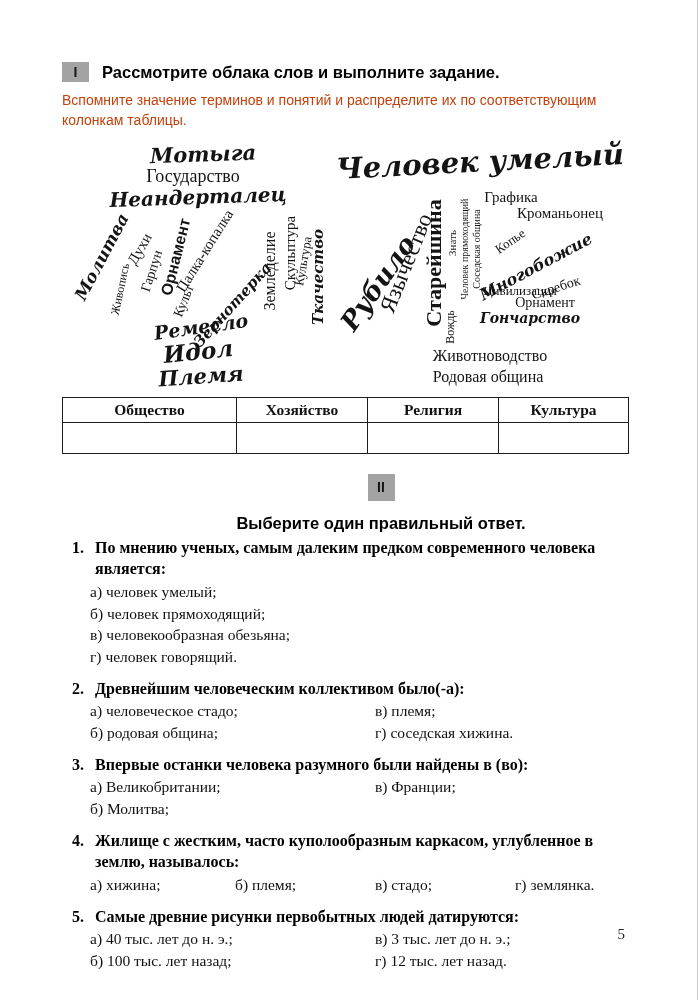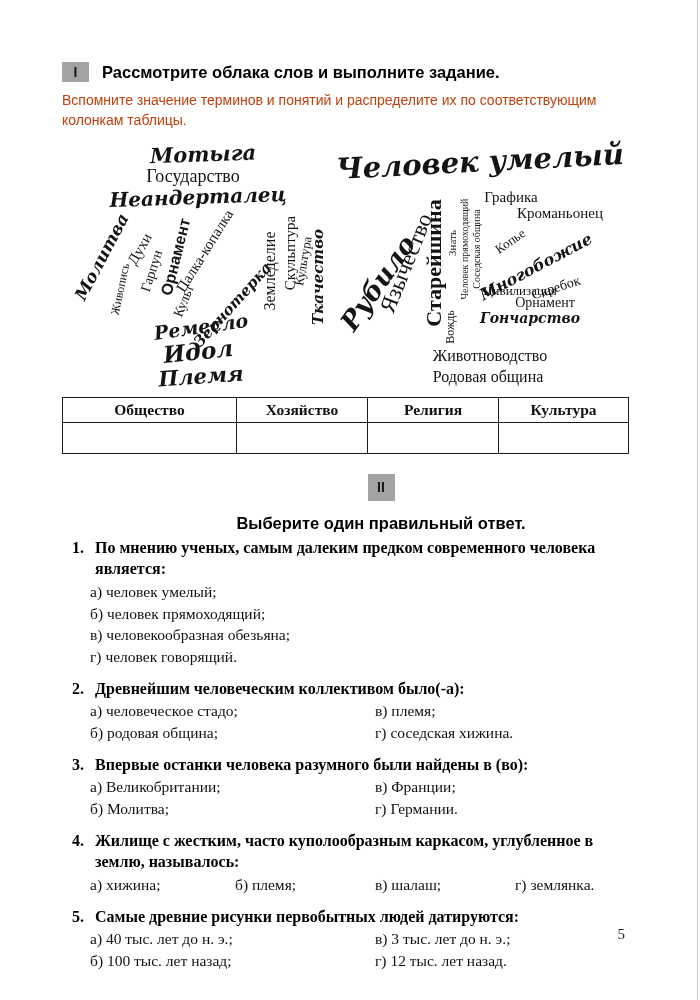--- a/index.html
+++ b/index.html
@@ -156,29 +156,28 @@
           <div class="opt">б) родовая община;</div>
           <div class="opt">г) соседская хижина.</div>
         </div>
       </div>
       <div class="question">
         <p class="q-head"><span class="q-num">3.</span><span>Впервые останки человека разумного были найдены в (во):</span></p>
         <div class="options grid2">
           <div class="opt">а) Великобритании;</div>
           <div class="opt">в) Франции;</div>
           <div class="opt">б) Молитва;</div>
-          <div class="opt">г) Германии.</div>
         </div>
       </div>
       <div class="question">
         <p class="q-head"><span class="q-num">4.</span><span>Жилище с жестким, часто куполообразным каркасом, углубленное в землю, называлось:</span></p>
         <div class="options inline">
           <div class="opt">а) хижина;</div>
           <div class="opt">б) племя;</div>
-          <div class="opt">в) шалаш;</div>
+          <div class="opt">в) стадо;</div>
           <div class="opt">г) землянка.</div>
         </div>
       </div>
       <div class="question">
         <p class="q-head"><span class="q-num">5.</span><span>Самые древние рисунки первобытных людей датируются:</span></p>
         <div class="options grid2">
           <div class="opt">а) 40 тыс. лет до н. э.;</div>
           <div class="opt">в) 3 тыс. лет до н. э.;</div>
           <div class="opt">б) 100 тыс. лет назад;</div>
           <div class="opt">г) 12 тыс. лет назад.</div>

